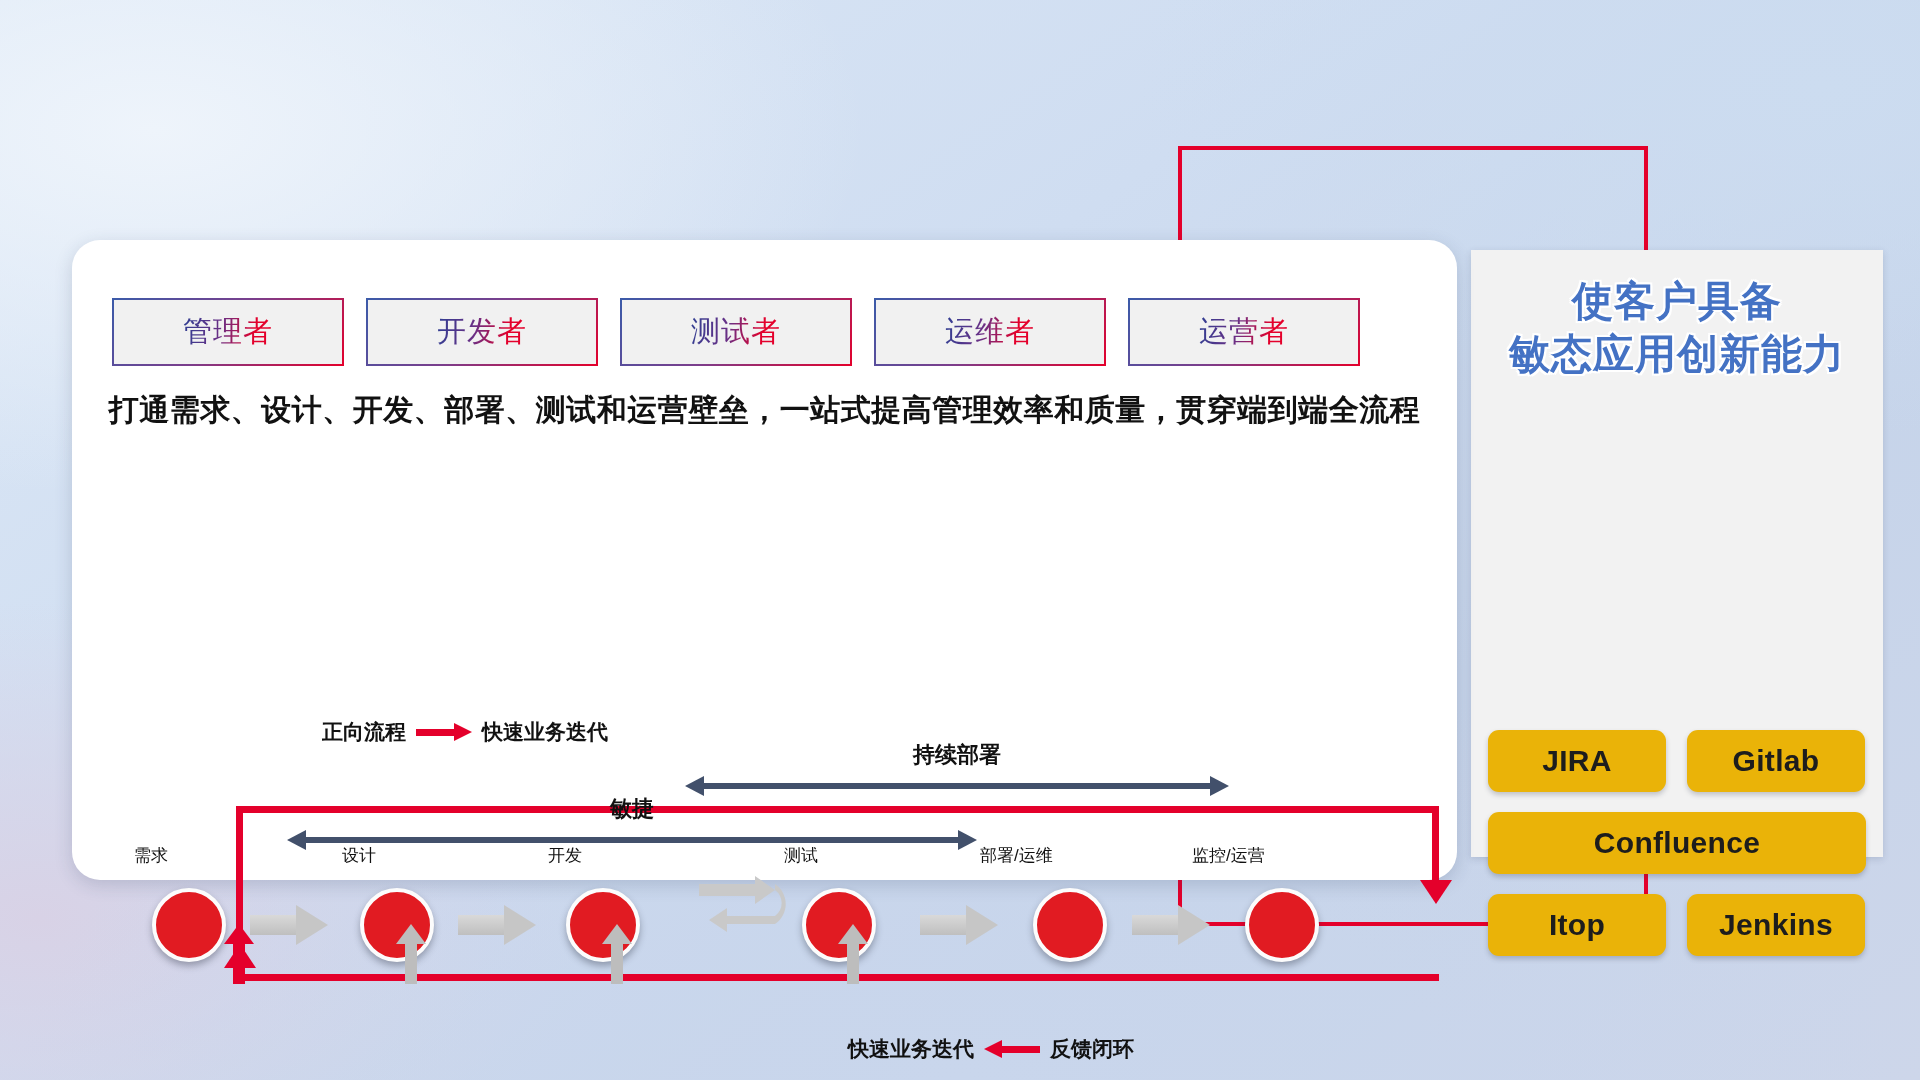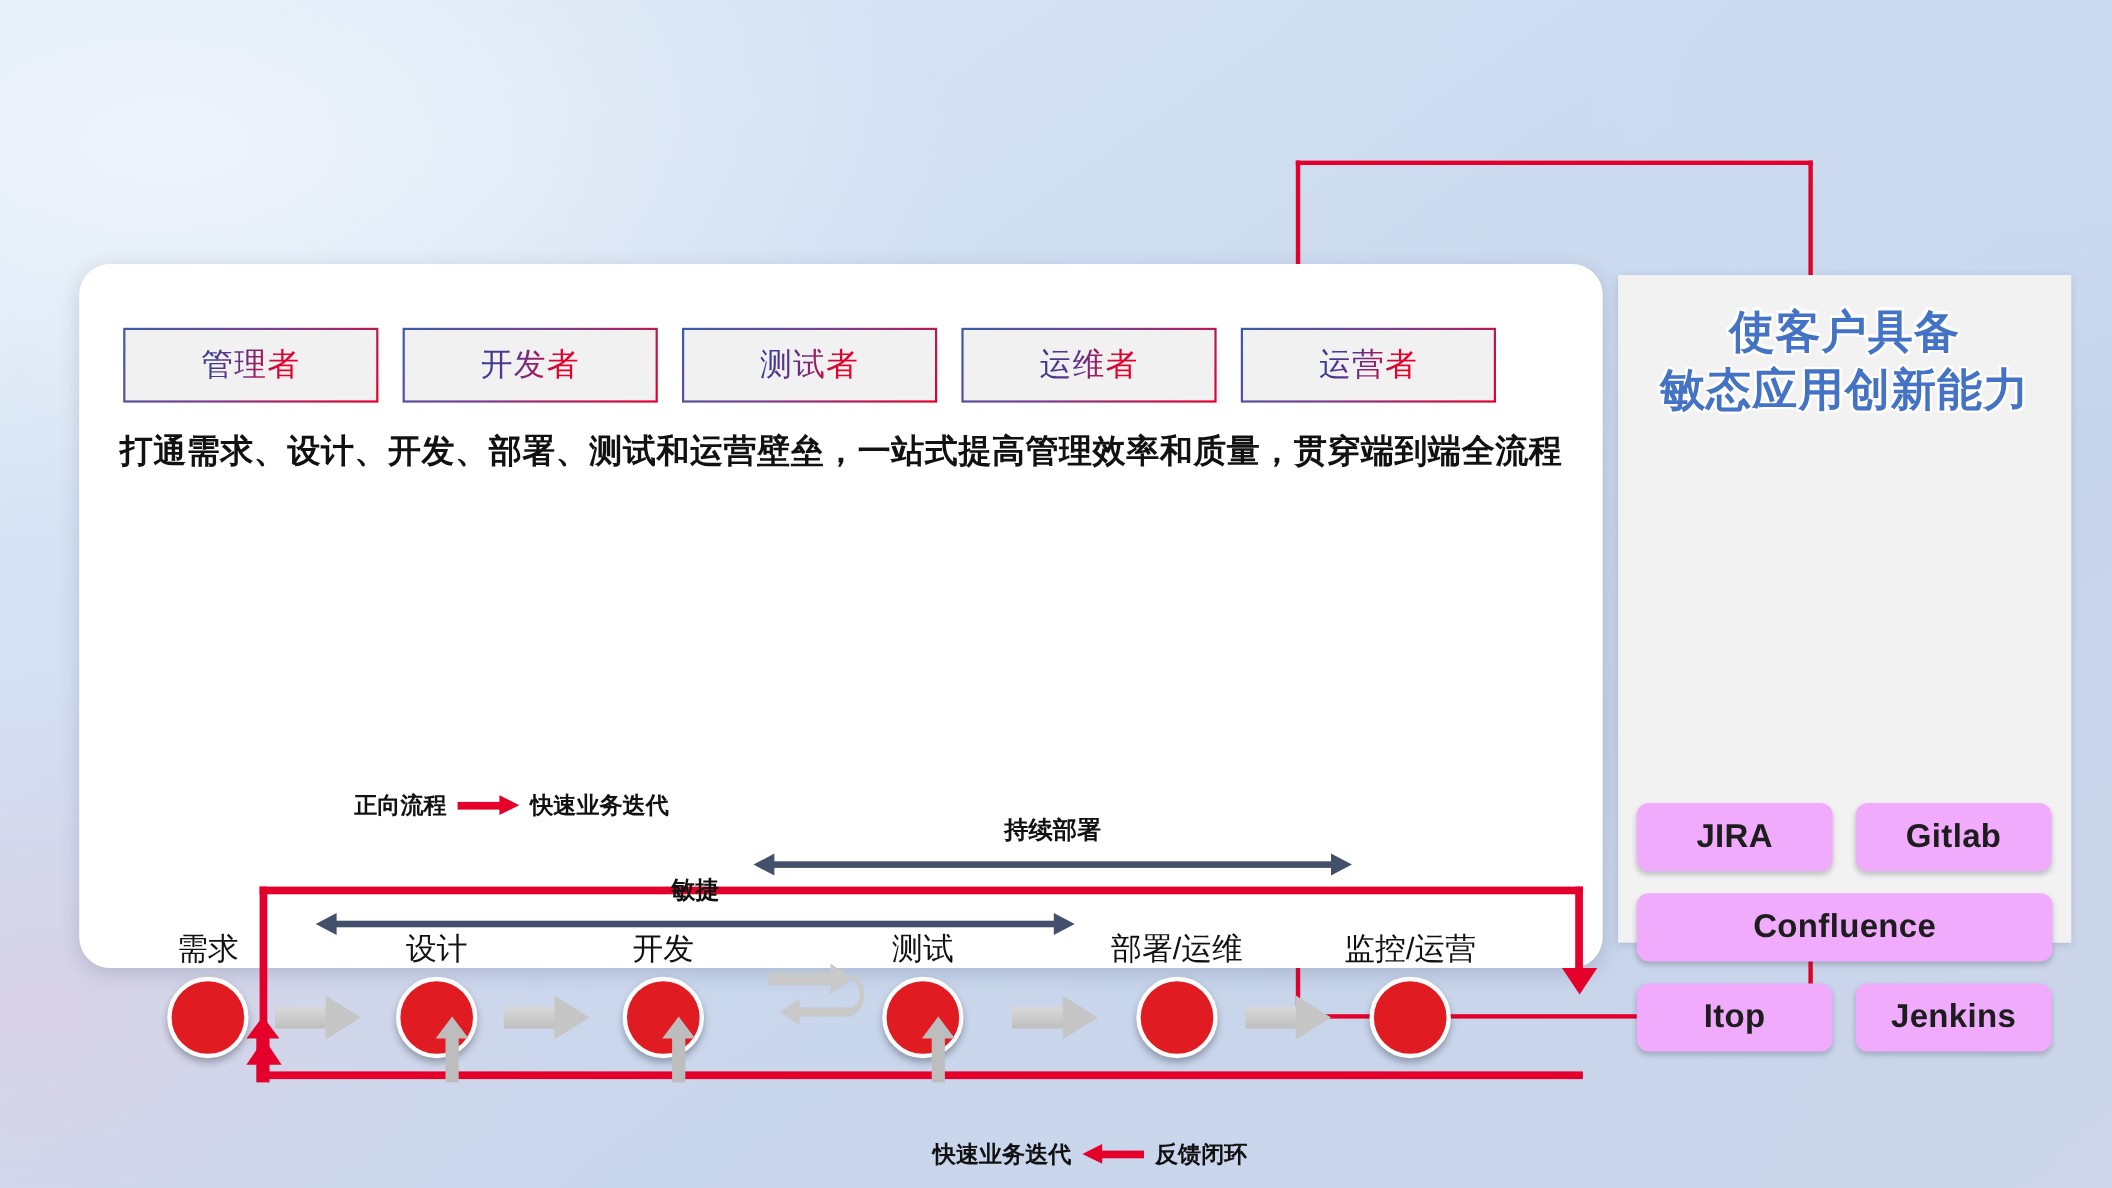--- a/index.html
+++ b/index.html
@@ -35,21 +35,21 @@
     text-shadow:
       -2px 0 #fff,2px 0 #fff,0 -2px #fff,0 2px #fff,
       -2px -2px #fff,2px -2px #fff,-2px 2px #fff,2px 2px #fff;
   }
   #panel-title-l1{position:absolute;left:0;top:27px;width:412px;font-size:41px;}
   #panel-title-l2{position:absolute;left:0;top:80px;width:412px;font-size:41px;}
 
   #tool-grid{position:absolute;left:17px;top:480px;width:378px;}
   .tool-row{display:flex;gap:21px;margin-bottom:20px;}
   .tool-chip{
-    background:#f0abfc;border-radius:11px;height:62px;
+    background:#eab308;border-radius:11px;height:62px;
     display:flex;align-items:center;justify-content:center;
     font-size:30px;font-weight:700;color:#1D1D1D;
     box-shadow:0 3px 5px rgba(50,55,70,.25);
     letter-spacing:.3px;
   }
   .tool-chip.half{width:178px;}
   .tool-chip.full{width:378px;}
 
   
   #main-card{
@@ -119,21 +119,21 @@
   #loop-right-head{position:absolute;left:1348px;top:640px;width:0;height:0;
       border-left:16px solid transparent;border-right:16px solid transparent;border-top:24px solid #E4002B;}
   #loop-left-head {position:absolute;left:152px;top:704px;width:0;height:0;
       border-left:16px solid transparent;border-right:16px solid transparent;border-bottom:24px solid #E4002B;}
 
   
   #pipeline{position:absolute;left:0;top:0;width:1385px;height:640px;}
   .node{position:absolute;width:74px;height:74px;border-radius:50%;
         background:#E11B22;border:4px solid #FCFCFC;box-sizing:border-box;
         box-shadow:0 4px 7px rgba(40,45,60,.36);}
-  .node-label{position:absolute;font-size:28px;color:#111;text-align:center;white-space:nowrap;}
+  .node-label{position:absolute;font-size:17px;color:#111;white-space:nowrap;}
 
   .gray-arrow{position:absolute;width:78px;height:40px;}
   .gray-arrow .shaft{position:absolute;left:0;top:10px;width:52px;height:20px;
       background:linear-gradient(180deg,#D9D9D9 0%,#BFBFBF 100%);}
   .gray-arrow .head{position:absolute;left:46px;top:0;width:0;height:0;
       border-top:20px solid transparent;border-bottom:20px solid transparent;border-left:32px solid #C6C6C6;}
 
   .up-arrow{position:absolute;width:30px;height:58px;}
   .up-arrow .shaft{position:absolute;left:9px;top:16px;width:12px;height:44px;background:#BDBDBD;}
   .up-arrow .head{position:absolute;left:0;top:0;width:0;height:0;

